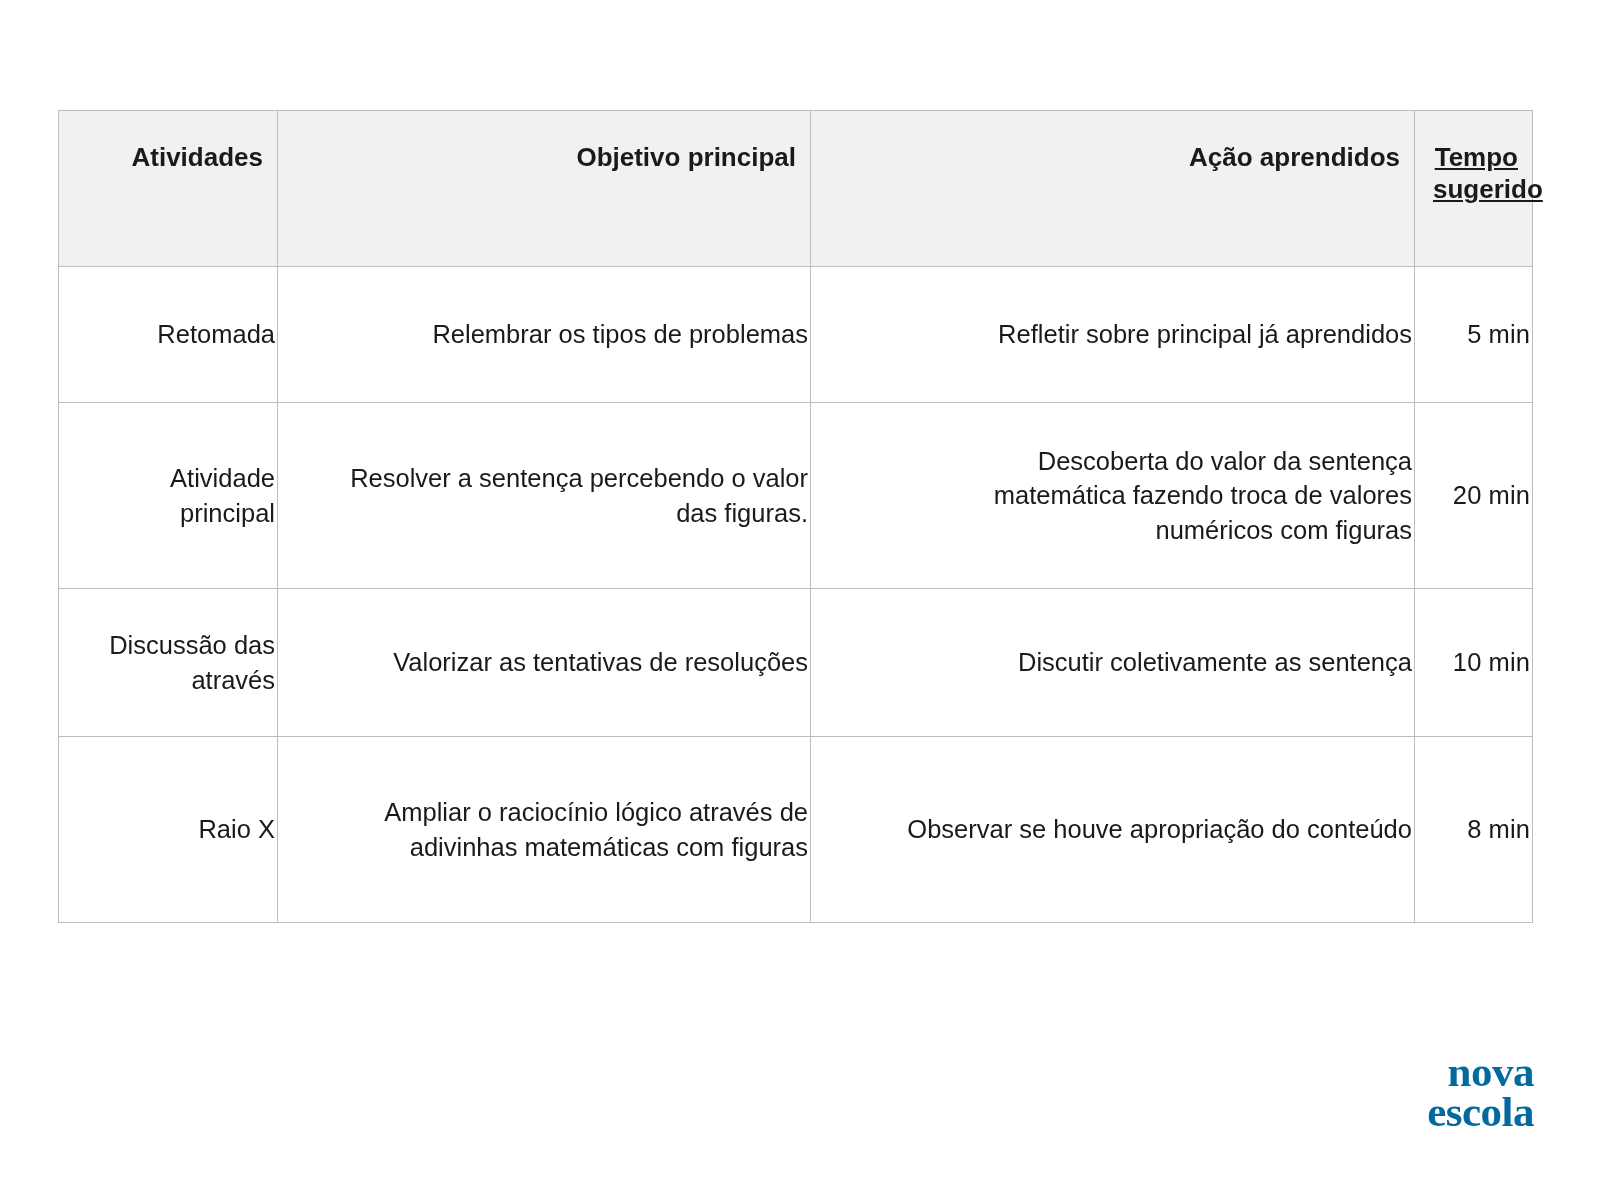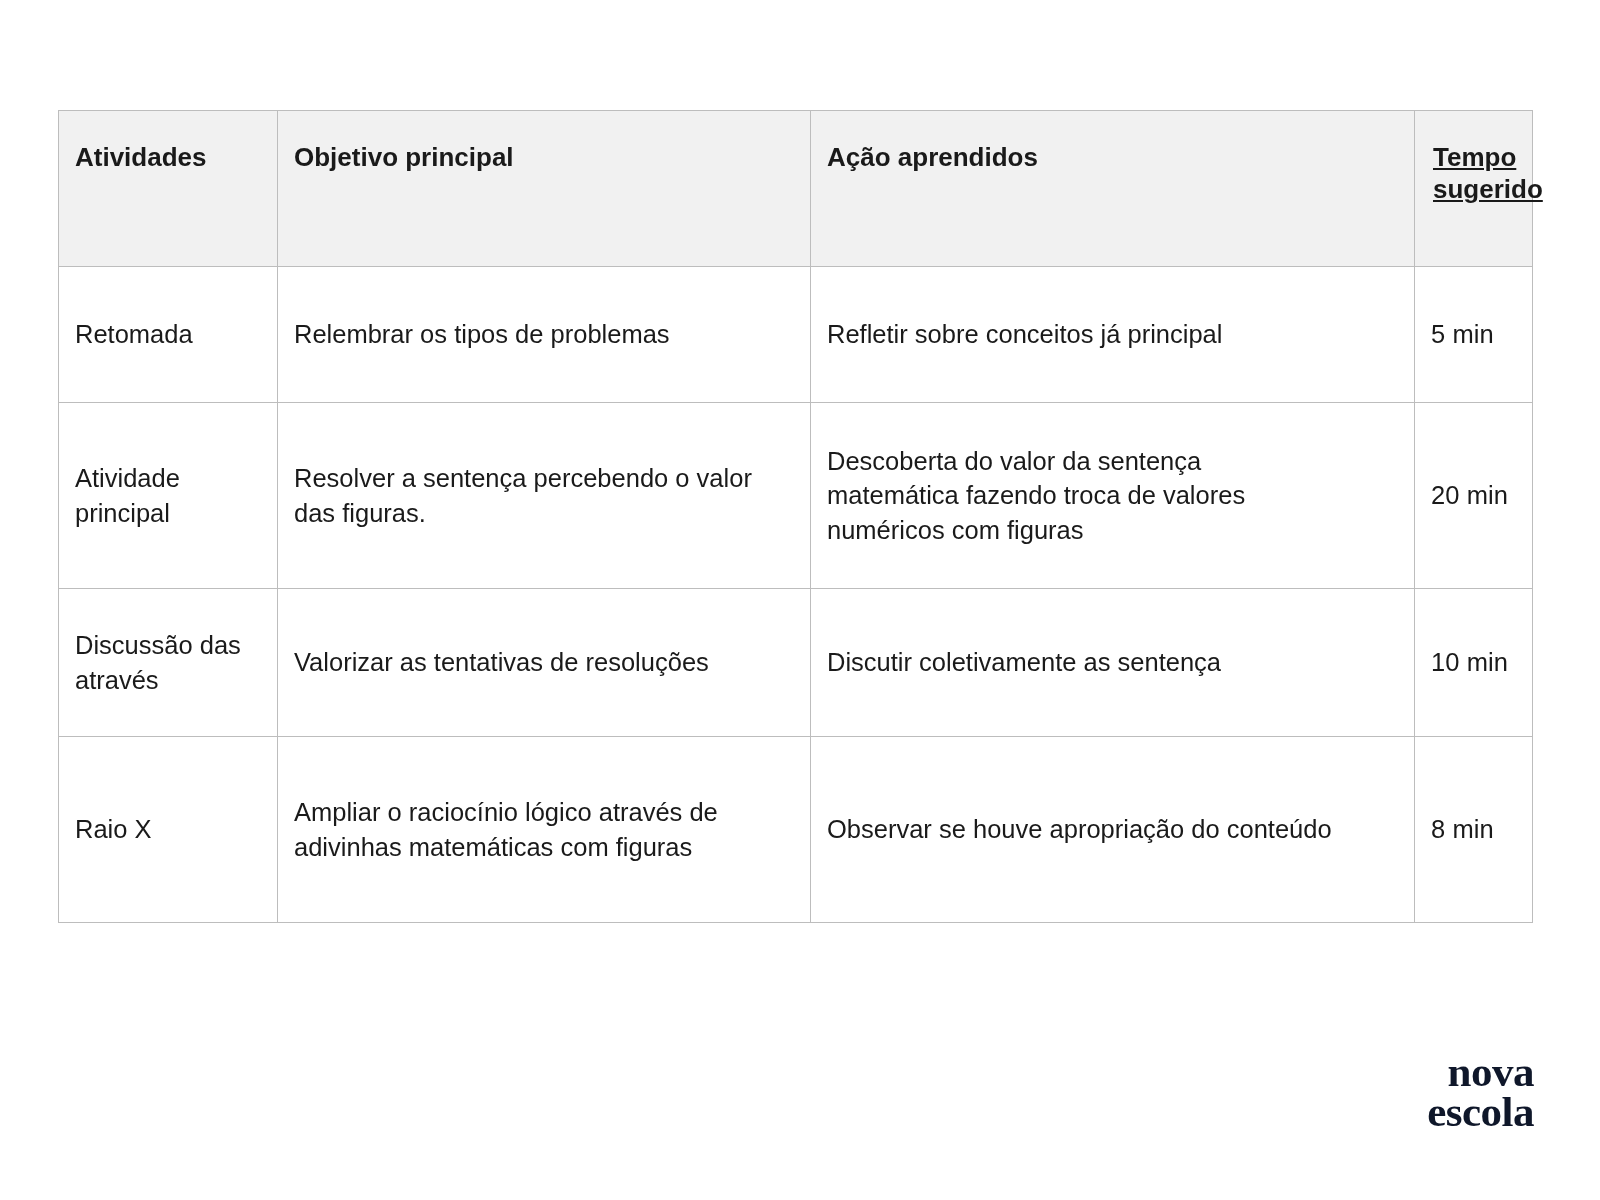--- a/index.html
+++ b/index.html
@@ -29,21 +29,21 @@
     width: 1474px;
     border-collapse: collapse;
     table-layout: fixed;
     background: #ffffff;
   }
 
   .plan-table th,
   .plan-table td {
     border: 1px solid #bdbdbd;
     vertical-align: middle;
-    text-align: left;
+    text-align: right;
     color: #1a1a1a;
   }
 
   
   col.c-atividades { width: 219px; }
   col.c-objetivo   { width: 533px; }
   col.c-acao       { width: 604px; }
   col.c-tempo      { width: 118px; }
 
   
@@ -92,21 +92,21 @@
   .brand {
     position: absolute;
     left: 1374px;
     top: 1052px;
     width: 160px;
     text-align: right;
     font-family: "Liberation Serif", serif;
     font-weight: bold;
     font-size: 43px;
     line-height: 0.94;
-    color: #0f172a;
+    color: #0369a1;
     letter-spacing: -0.5px;
     user-select: none;
   }
   .brand span { display: block; }
 </style>
 </head>
 <body>
 
 <div class="page">
 
@@ -137,21 +137,21 @@
     <tbody>
 
       <tr class="r-row">
         <td class="col-atividade">
           <span class="cell-text">Retomada</span>
         </td>
         <td class="col-objetivo">
           <span class="cell-text">Relembrar os tipos de problemas</span>
         </td>
         <td class="col-acao">
-          <span class="cell-text">Refletir sobre conceitos já principal</span>
+          <span class="cell-text">Refletir sobre principal já aprendidos</span>
         </td>
         <td class="col-tempo">
           <span class="cell-text">5 min</span>
         </td>
       </tr>
 
       <tr class="r-tall">
         <td class="col-atividade">
           <span class="cell-text">Atividade
 principal</span>

